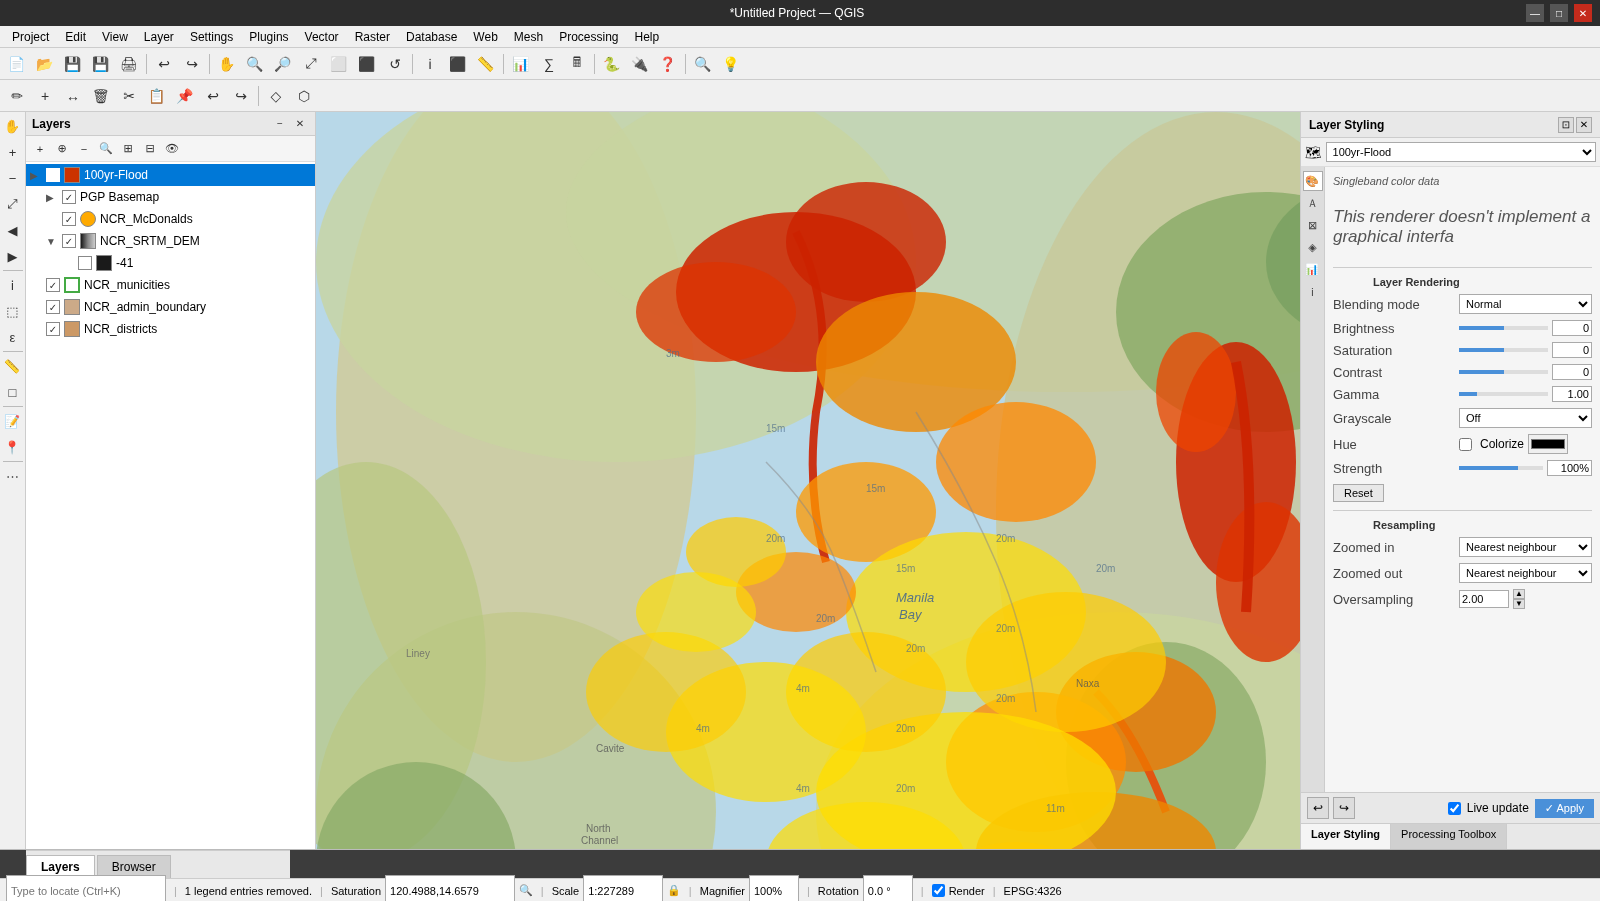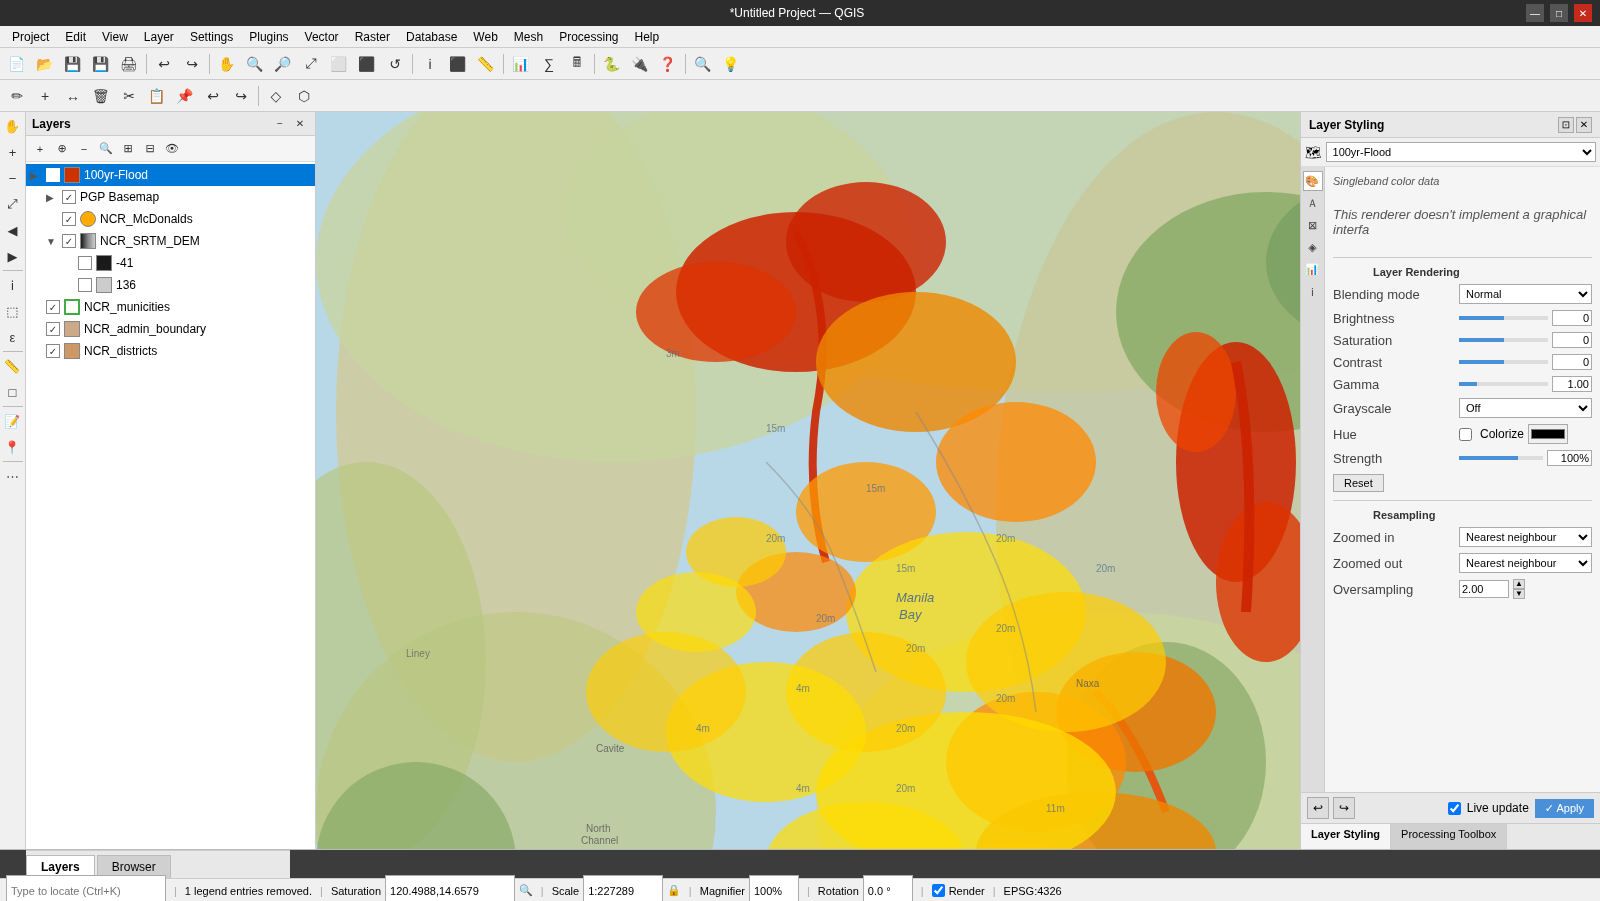--- a/index.html
+++ b/index.html
@@ -350,21 +350,21 @@
       overflow: hidden;
     }
 
     .singleband-text {
       font-size: 11px;
       color: #555;
       margin-bottom: 20px;
       font-style: italic;
     }
     .renderer-note {
-      font-size: 13px;
+      font-size: 17px;
       color: #555;
       margin-bottom: 20px;
       font-style: italic;
     }
 
     
     #map-svg {
       position: absolute;
       top: 0; left: 0;
       width: 100%; height: 100%;
@@ -520,25 +520,20 @@
         <div class="layer-swatch" style="background: linear-gradient(to right, #1a1a1a, #888, #ccc);"></div>
         <span class="layer-name">NCR_SRTM_DEM</span>
       </div>
 
       <div class="layer-item" style="padding-left:52px;">
         <span class="checkbox"></span>
         <div class="layer-swatch" style="background:#1a1a1a;"></div>
         <span class="layer-name">-41</span>
       </div>
 
-      <div class="layer-item" style="padding-left:52px;">
-        <span class="checkbox"></span>
-        <div class="layer-swatch" style="background:#cccccc;"></div>
-        <span class="layer-name">136</span>
-      </div>
 
       <div class="layer-item">
         <span class="expand-btn">&nbsp;</span>
         <span class="checkbox checked"></span>
         <div class="layer-swatch" style="background:transparent; border:2px solid #44aa44;"></div>
         <span class="layer-name">NCR_municities</span>
       </div>
 
       <div class="layer-item">
         <span class="expand-btn">&nbsp;</span>

